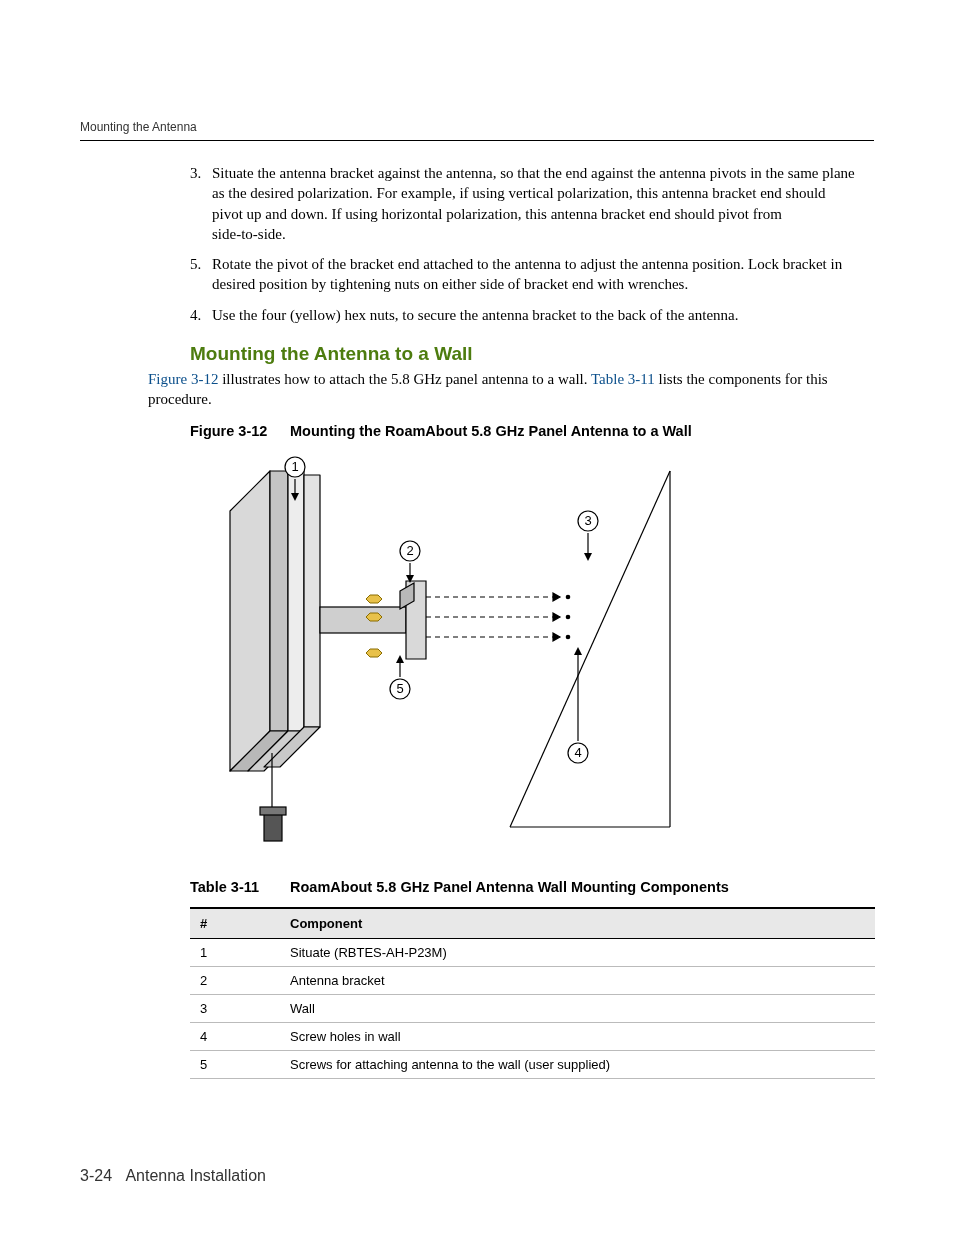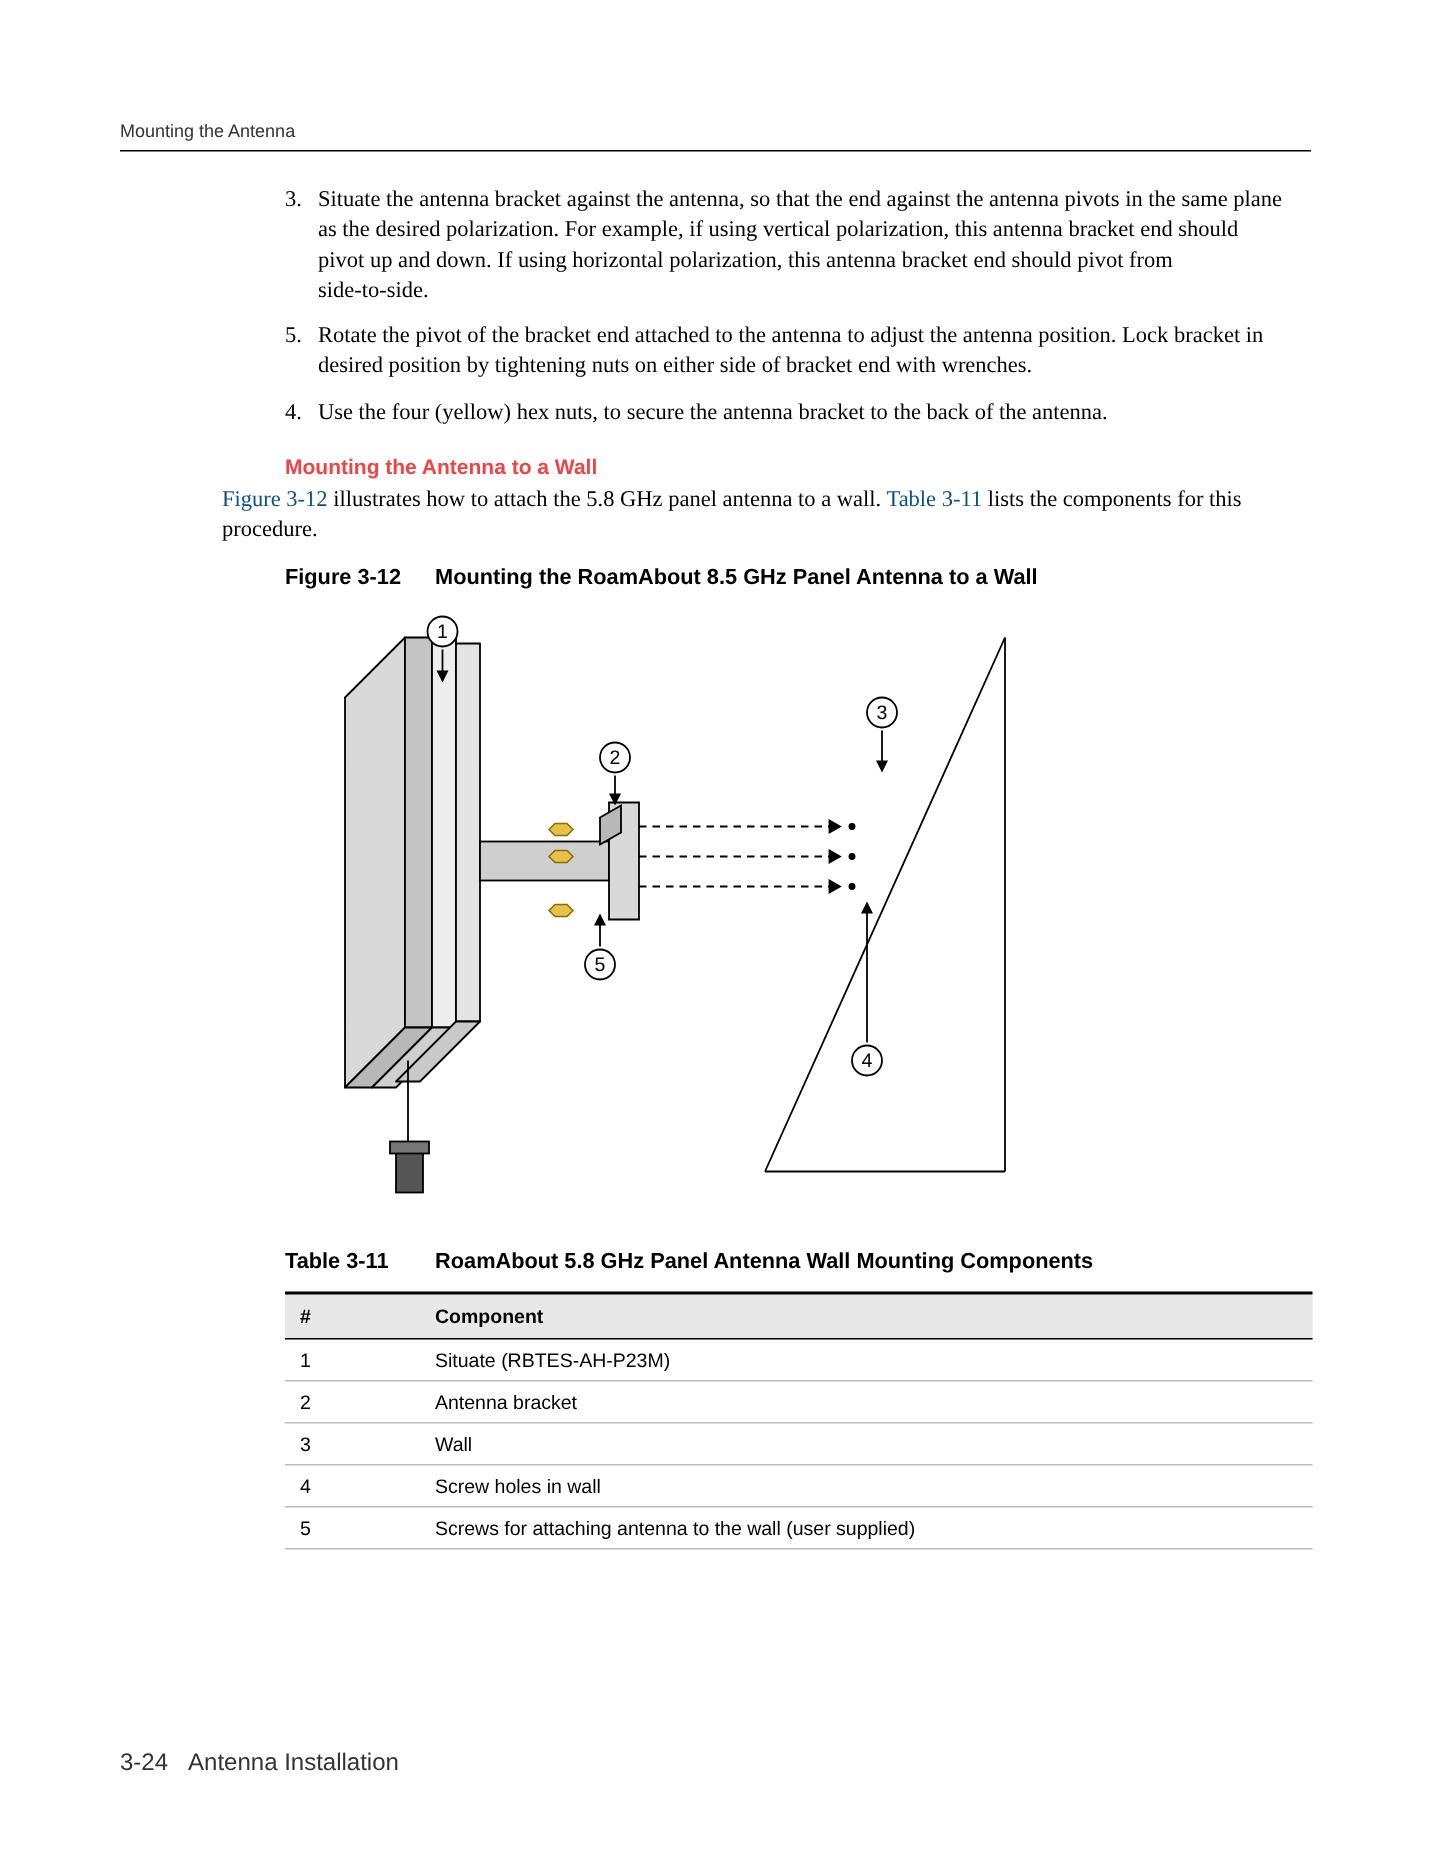--- a/index.html
+++ b/index.html
@@ -15,20 +15,21 @@
     padding: 80px 80px 40px 80px;
     box-sizing: border-box;
     min-height: 1235px;
     position: relative;
   }
   .running-head {
     font-family: Arial, Helvetica, sans-serif;
     font-size: 12px;
     color: #333;
     margin-bottom: 6px;
+    margin-top: 40px;
   }
   .rule {
     border: none;
     border-top: 1px solid #000;
     margin: 0 0 22px 0;
   }
   .numbered-list {
     margin: 0 17px 0 110px;
     padding: 0;
     list-style: none;
@@ -41,22 +42,22 @@
   }
   .numbered-list li::before {
     content: attr(data-num) ".";
     position: absolute;
     left: 0;
     top: 0;
   }
   .section-heading {
     font-family: Arial, Helvetica, sans-serif;
     font-weight: bold;
-    font-size: 14px;
-    color: #ef4444;
+    font-size: 19px;
+    color: #4d7c0f;
     margin: 18px 0 4px 110px;
   }
   .body-para {
     margin: 0 0 14px 68px;
     line-height: 1.35;
   }
   .link-ref {
     color: #0B4F8B;
   }
   .caption {
@@ -129,21 +130,21 @@
   </ol>
 
   <div class="section-heading">Mounting the Antenna to a Wall</div>
 
   <p class="body-para">
     <span class="link-ref">Figure 3‑12</span><span> illustrates how to attach the 5.8 GHz panel antenna to a wall. </span><span class="link-ref">Table 3‑11</span><span> lists the components for this procedure.</span>
   </p>
 
   <div class="caption">
     <span class="caption-label">Figure 3-12</span>
-    <span>Mounting the RoamAbout 8.5 GHz Panel Antenna to a Wall</span>
+    <span>Mounting the RoamAbout 5.8 GHz Panel Antenna to a Wall</span>
   </div>
 
   <div class="figure-box">
     <svg viewBox="0 0 470 400" width="470" height="400">
 
       <g stroke="#000" stroke-width="1.2" stroke-linejoin="round">
 
         <polygon points="20,60 60,20 60,280 20,320" fill="#D9D9D9"></polygon>
 
         <polygon points="60,20 78,20 78,280 60,280" fill="#C4C4C4"></polygon>

